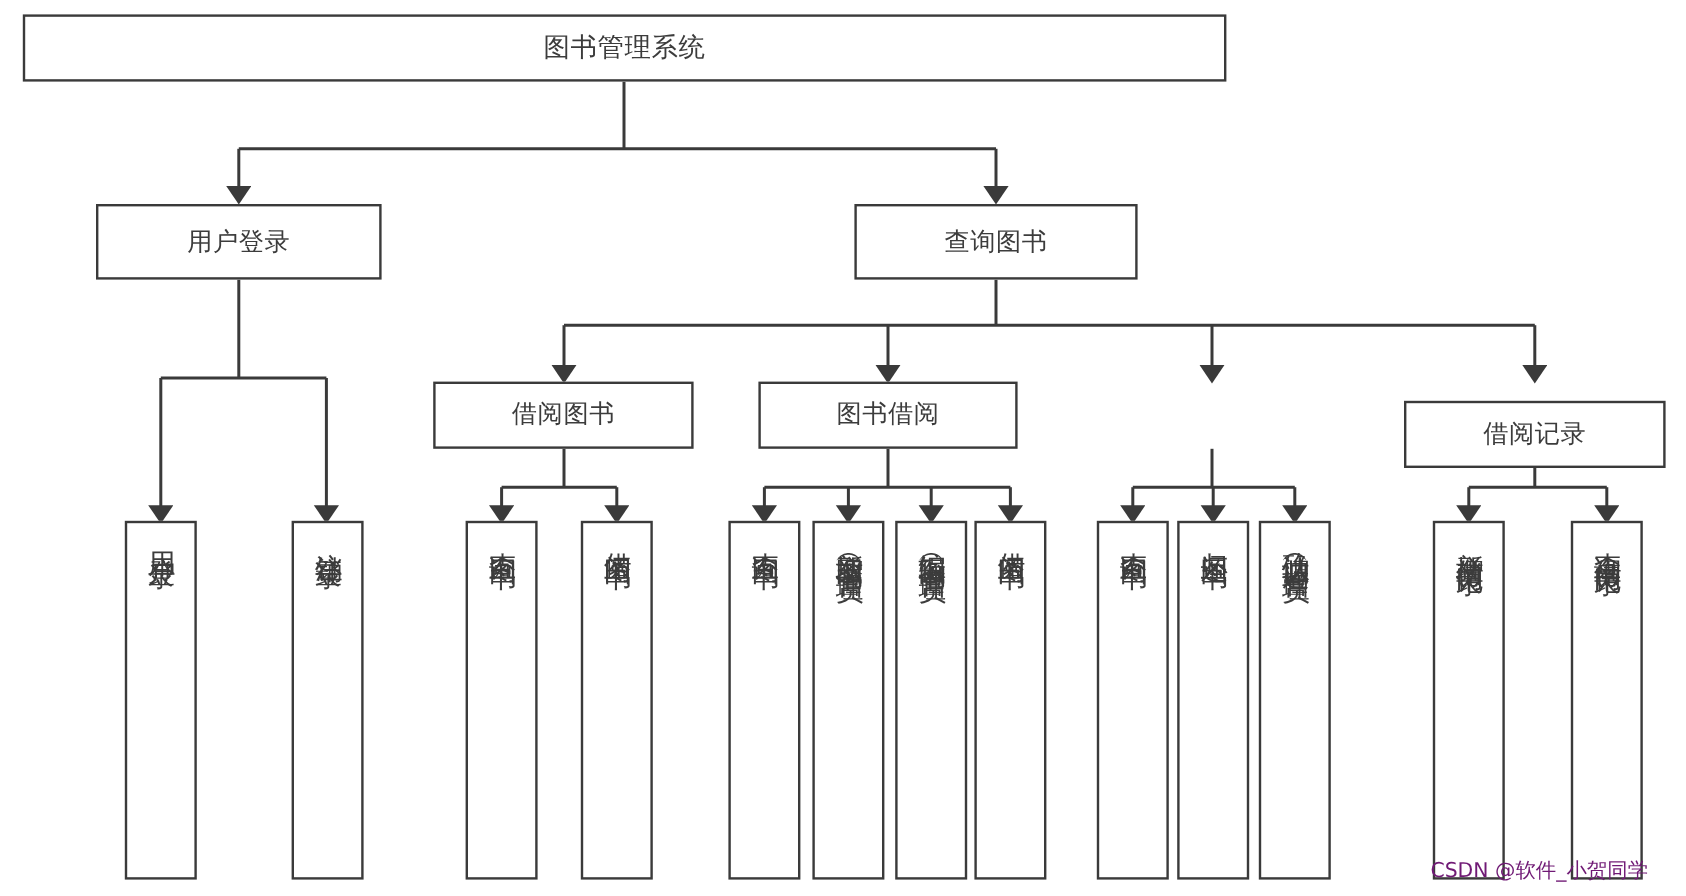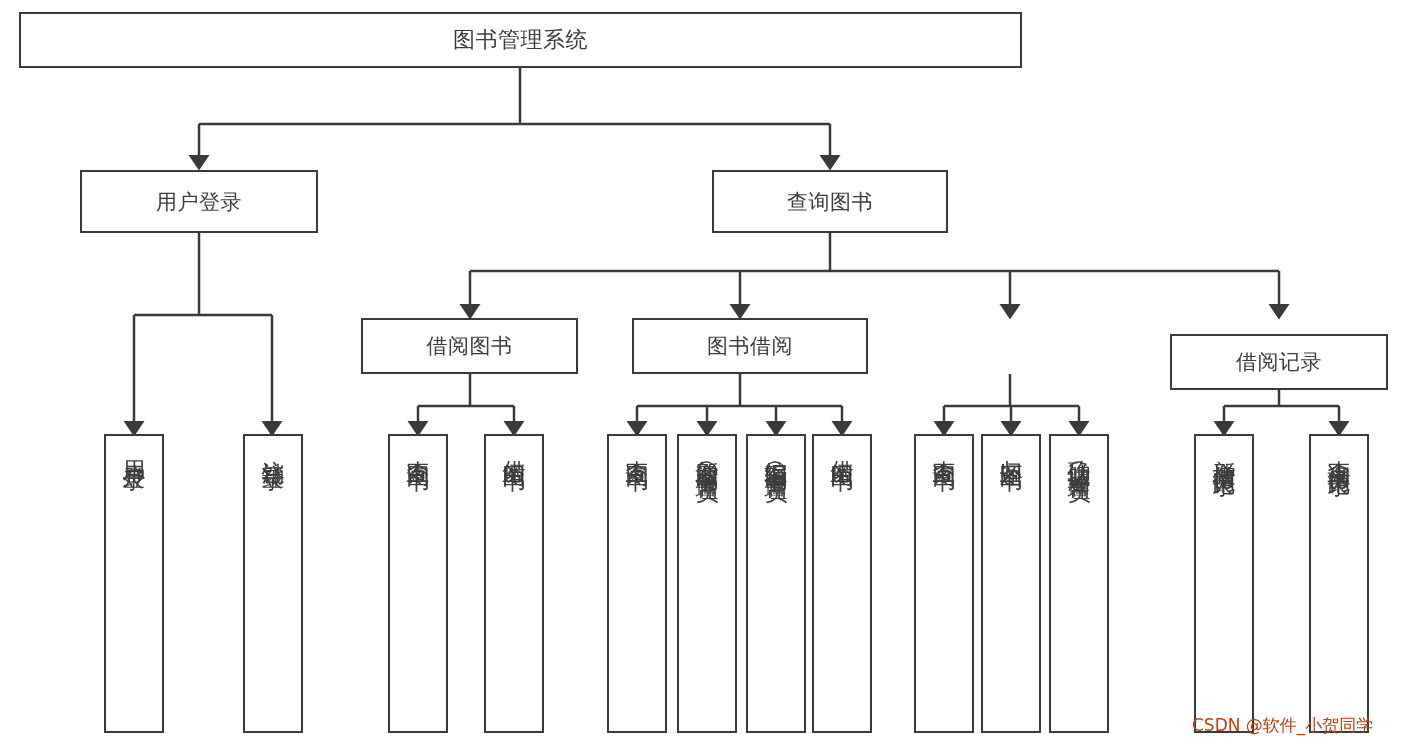--- a/index.html
+++ b/index.html
@@ -63,21 +63,21 @@
     line-height: 1.08;
     letter-spacing: 3px;
     white-space: nowrap;
     font-family: "DejaVu Sans", "Liberation Sans", sans-serif;
   }
   #watermark {
     position: absolute;
     left: 1192px;
     top: 714px;
     font-size: 17px;
-    color: #c2410c;
+    color: #701a75;
     white-space: nowrap;
     font-family: "DejaVu Sans", "Liberation Sans", sans-serif;
   }
 </style>
 </head>
 <body>
 
 <div id="canvas">
 
   <svg id="edges" viewBox="0 0 1405 747" xmlns="http://www.w3.org/2000/svg">
@@ -137,21 +137,21 @@
   <div class="node horiz" style="left:80px; top:170px; width:238px; height:63px;">
     <span class="lbl">用户登录</span>
   </div>
   <div class="node horiz" style="left:712px; top:170px; width:236px; height:63px;">
     <span class="lbl">查询图书</span>
   </div>
 
   <div class="node horiz" style="left:361px; top:318px; width:217px; height:56px;">
     <span class="lbl">借阅图书</span>
   </div>
-  <div class="node horiz" style="left:632px; top:318px; width:236px; height:56px;">
+  <div class="node horiz" style="left:632px; top:318px; width:216px; height:56px;">
     <span class="lbl">图书借阅</span>
   </div>
   <div class="node horiz" style="left:1170px; top:318px; width:218px; height:56px;margin-top:16px;">
     <span class="lbl">借阅记录</span>
   </div>
 
   <div class="node vert" style="left:104px; top:434px; width:60px; height:299px;">
     <span class="lbl">用户登录</span>
   </div>
   <div class="node vert" style="left:243px; top:434px; width:60px; height:299px;">

